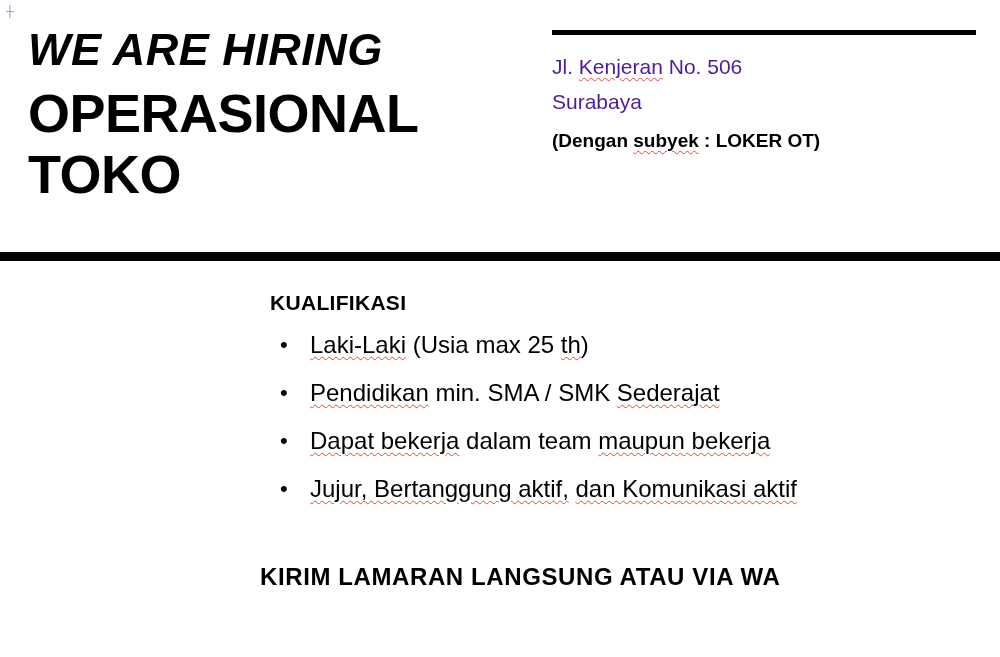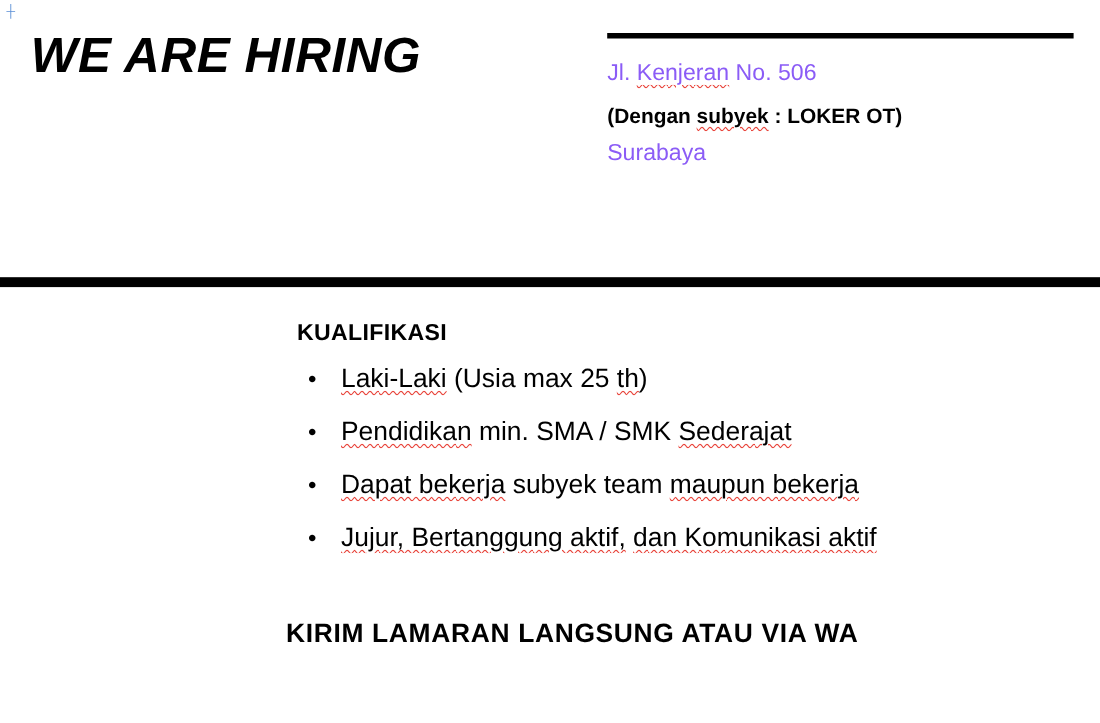--- a/index.html
+++ b/index.html
@@ -83,21 +83,21 @@
     width: 100%;
     height: 5px;
     background: #000000;
     margin-bottom: 16px;
   }
 
   .addr-line {
     font-size: 21px;
     line-height: 1.55;
     margin: 0 0 2px 0;
-    color: #8b5cf6;
+    color: #4c1d95;
   }
 
   .addr-subject {
     font-size: 19px;
     font-weight: bold;
     margin-top: 8px;
     color: #000000;
   }
 
   
@@ -176,31 +176,35 @@
 <body>
 
 <div class="page">
 
   <div class="edit-marker">┼</div>
 
   <div class="header">
 
     <div class="headline-block">
       <div class="we-are-hiring">WE ARE HIRING</div>
+      <div class="job-title">
+        <span>OPERASIONAL</span>
+        <span class="line2">TOKO</span>
+      </div>
     </div>
 
     <div class="address-block">
       <div class="top-rule"></div>
       <div class="addr-line">
         <span>Jl. </span><span class="sp">Kenjeran</span><span> No. 506</span>
       </div>
+      <div class="addr-line">Surabaya</div>
       <div class="addr-line addr-subject">
         <span>(Dengan </span><span class="sp">subyek</span><span> : LOKER OT)</span>
       </div>
-      <div class="addr-line">Surabaya</div>
     </div>
 
   </div>
 
   <div class="divider-bar"></div>
 
   <div class="body-area">
 
     <div class="qualification-title">KUALIFIKASI</div>
 
@@ -208,21 +212,21 @@
       <li>
         <span class="bullet">•</span>
         <span class="sp">Laki-Laki</span><span> (Usia max 25 </span><span class="sp">th</span><span>)</span>
       </li>
       <li>
         <span class="bullet">•</span>
         <span class="sp">Pendidikan</span><span> min. SMA / SMK </span><span class="sp">Sederajat</span><span></span>
       </li>
       <li>
         <span class="bullet">•</span>
-        <span class="sp">Dapat bekerja</span><span> subyek team </span><span class="sp">maupun bekerja</span><span></span>
+        <span class="sp">Dapat bekerja</span><span> dalam team </span><span class="sp">maupun bekerja</span><span></span>
       </li>
       <li>
         <span class="bullet">•</span>
         <span class="sp">Jujur, Bertanggung aktif,</span><span> </span><span class="sp">dan Komunikasi aktif</span><span></span>
       </li>
     </ul>
 
     <div class="cta">KIRIM LAMARAN LANGSUNG ATAU VIA WA</div>
 
   </div>

